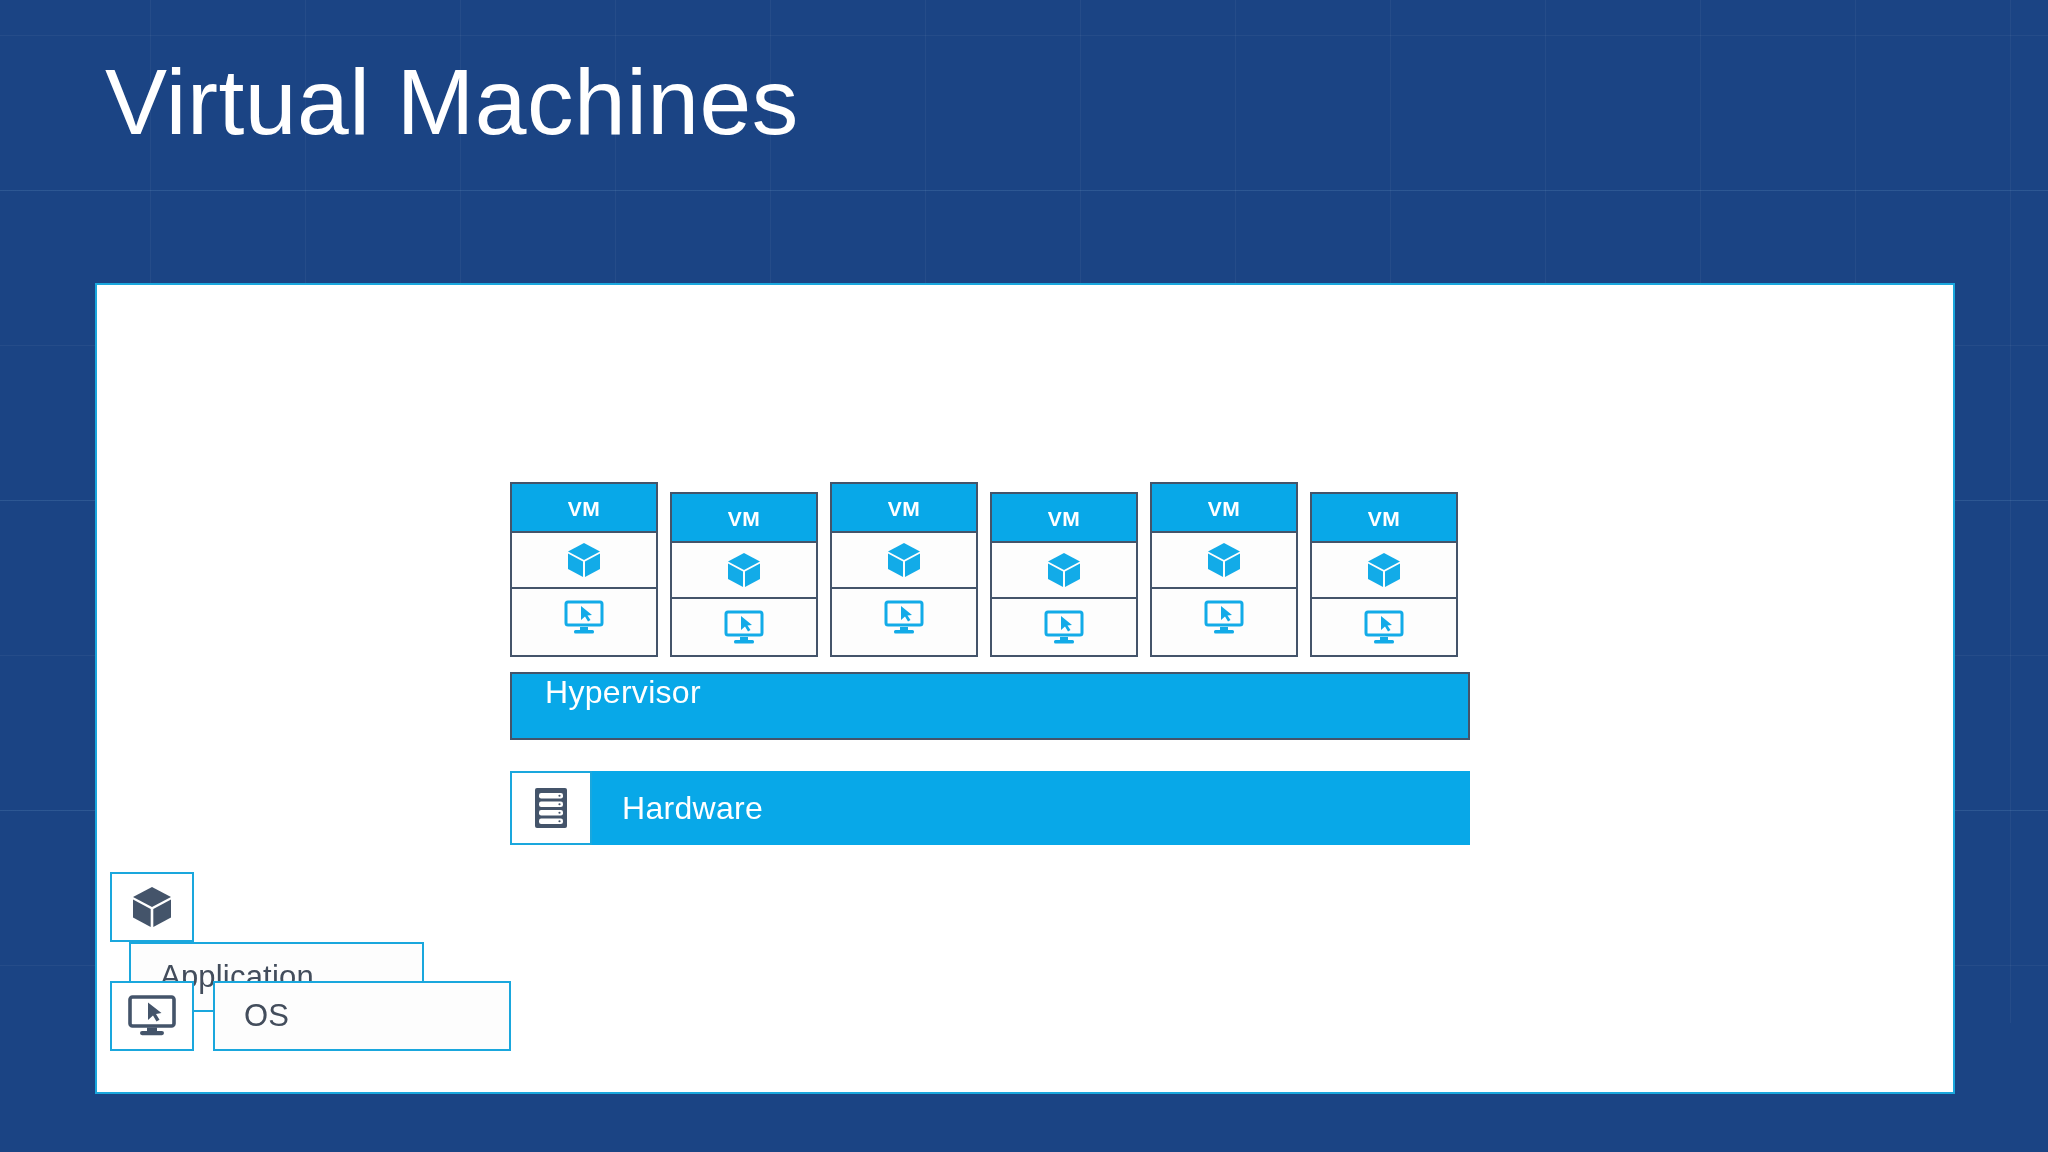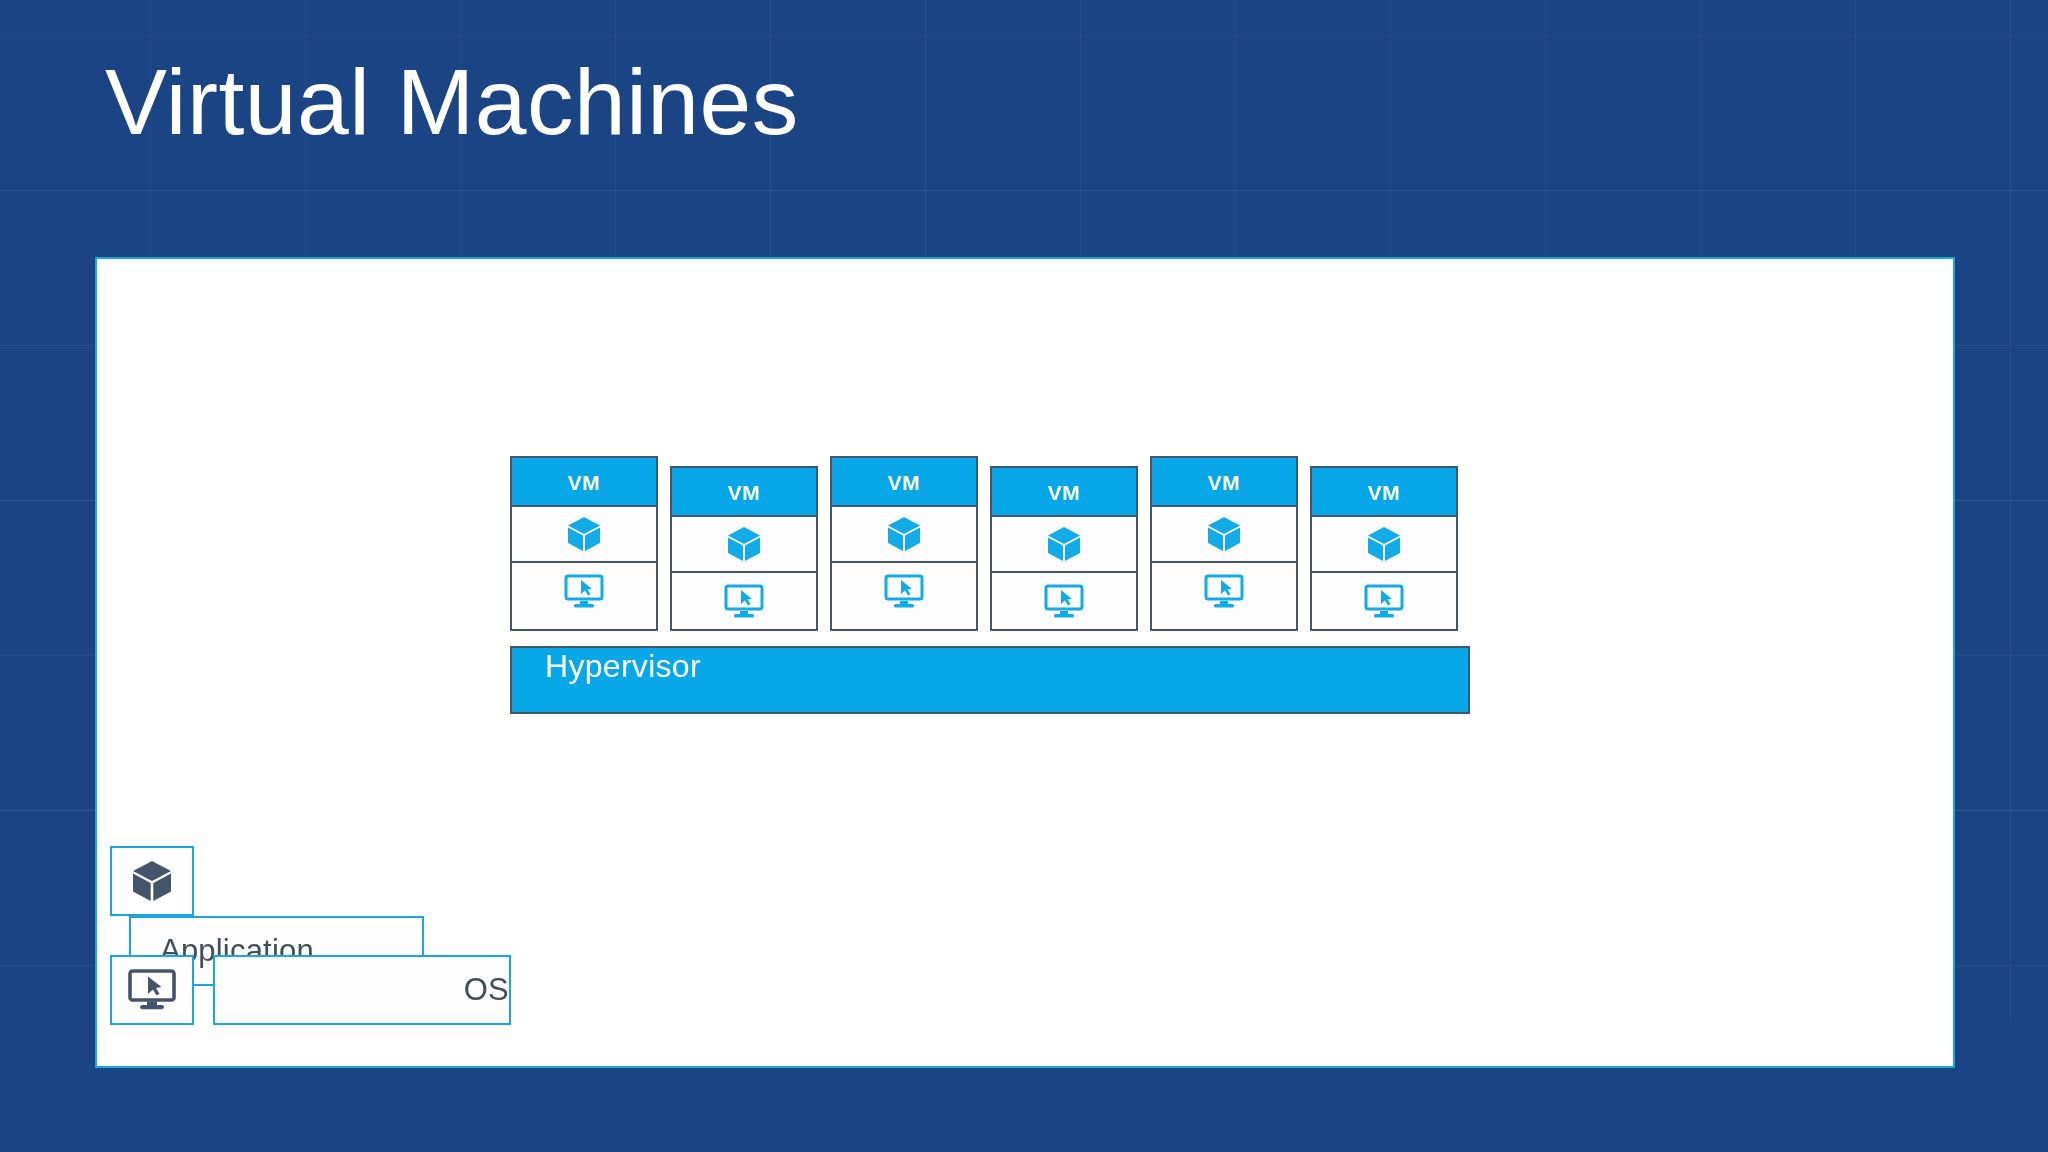--- a/index.html
+++ b/index.html
@@ -53,21 +53,21 @@
     font-weight: 300;
     color: #ffffff;
     letter-spacing: 0.5px;
     white-space: nowrap;
   }
 
   
   #content-panel {
     position: absolute;
     left: 95px;
-    top: 257px;
+    top: 283px;
     width: 1860px;
     height: 811px;
     background: #ffffff;
     border: 2px solid #1aa7dd;
     box-sizing: border-box;
   }
 
   
   #vm-row {
     position: absolute;
@@ -180,21 +180,21 @@
   .legend-label-box {
     height: 70px;
     background: #fdfdfd;
     border: 2px solid #1aa7dd;
     box-sizing: border-box;
     margin-left: 19px;
     display: flex;
     align-items: center;
   }
   #legend-application .legend-label-box { width: 295px; }
-  #legend-os          .legend-label-box { width: 298px; justify-content: flex-end; }
+  #legend-os          .legend-label-box { width: 298px; }
 
   .legend-label {
     font-size: 31px;
     font-weight: 400;
     color: #434d5c;
     margin-left: 29px;
     letter-spacing: 0.2px;
   }
 
   svg { display: block; }
@@ -350,20 +350,40 @@
           </span>
         </div>
       </div>
 
     </div>
 
     <div id="hypervisor-bar">
       <span id="hypervisor-label">Hypervisor</span>
     </div>
 
+    <div id="hardware-bar">
+      <div id="hardware-icon-box">
+        <span>
+          <svg width="34" height="42" viewBox="0 0 34 42">
+            <rect x="1" y="1" width="32" height="40" rx="2" fill="#44546a"></rect>
+            <rect x="5" y="6" width="24" height="5.5" rx="2.2" fill="#ffffff"></rect>
+            <rect x="5" y="14.5" width="24" height="5.5" rx="2.2" fill="#ffffff"></rect>
+            <rect x="5" y="23" width="24" height="5.5" rx="2.2" fill="#ffffff"></rect>
+            <rect x="5" y="31.5" width="24" height="5.5" rx="2.2" fill="#ffffff"></rect>
+            <circle cx="25.5" cy="8.75" r="1.1" fill="#44546a"></circle>
+            <circle cx="25.5" cy="17.25" r="1.1" fill="#44546a"></circle>
+            <circle cx="25.5" cy="25.75" r="1.1" fill="#44546a"></circle>
+            <circle cx="25.5" cy="34.25" r="1.1" fill="#44546a"></circle>
+          </svg>
+        </span>
+      </div>
+      <div id="hardware-fill">
+        <span id="hardware-label">Hardware</span>
+      </div>
+    </div>
 
     <div class="legend-row" id="legend-application">
       <div class="legend-icon-box">
         <span>
           <svg width="40" height="42" viewBox="0 0 40 42">
             <polygon points="20,1 39,11 20,21 1,11" fill="#44546a"></polygon>
             <polygon points="1,13.5 18.7,23 18.7,41 1,31.5" fill="#44546a"></polygon>
             <polygon points="39,13.5 21.3,23 21.3,41 39,31.5" fill="#44546a"></polygon>
           </svg>
         </span>

